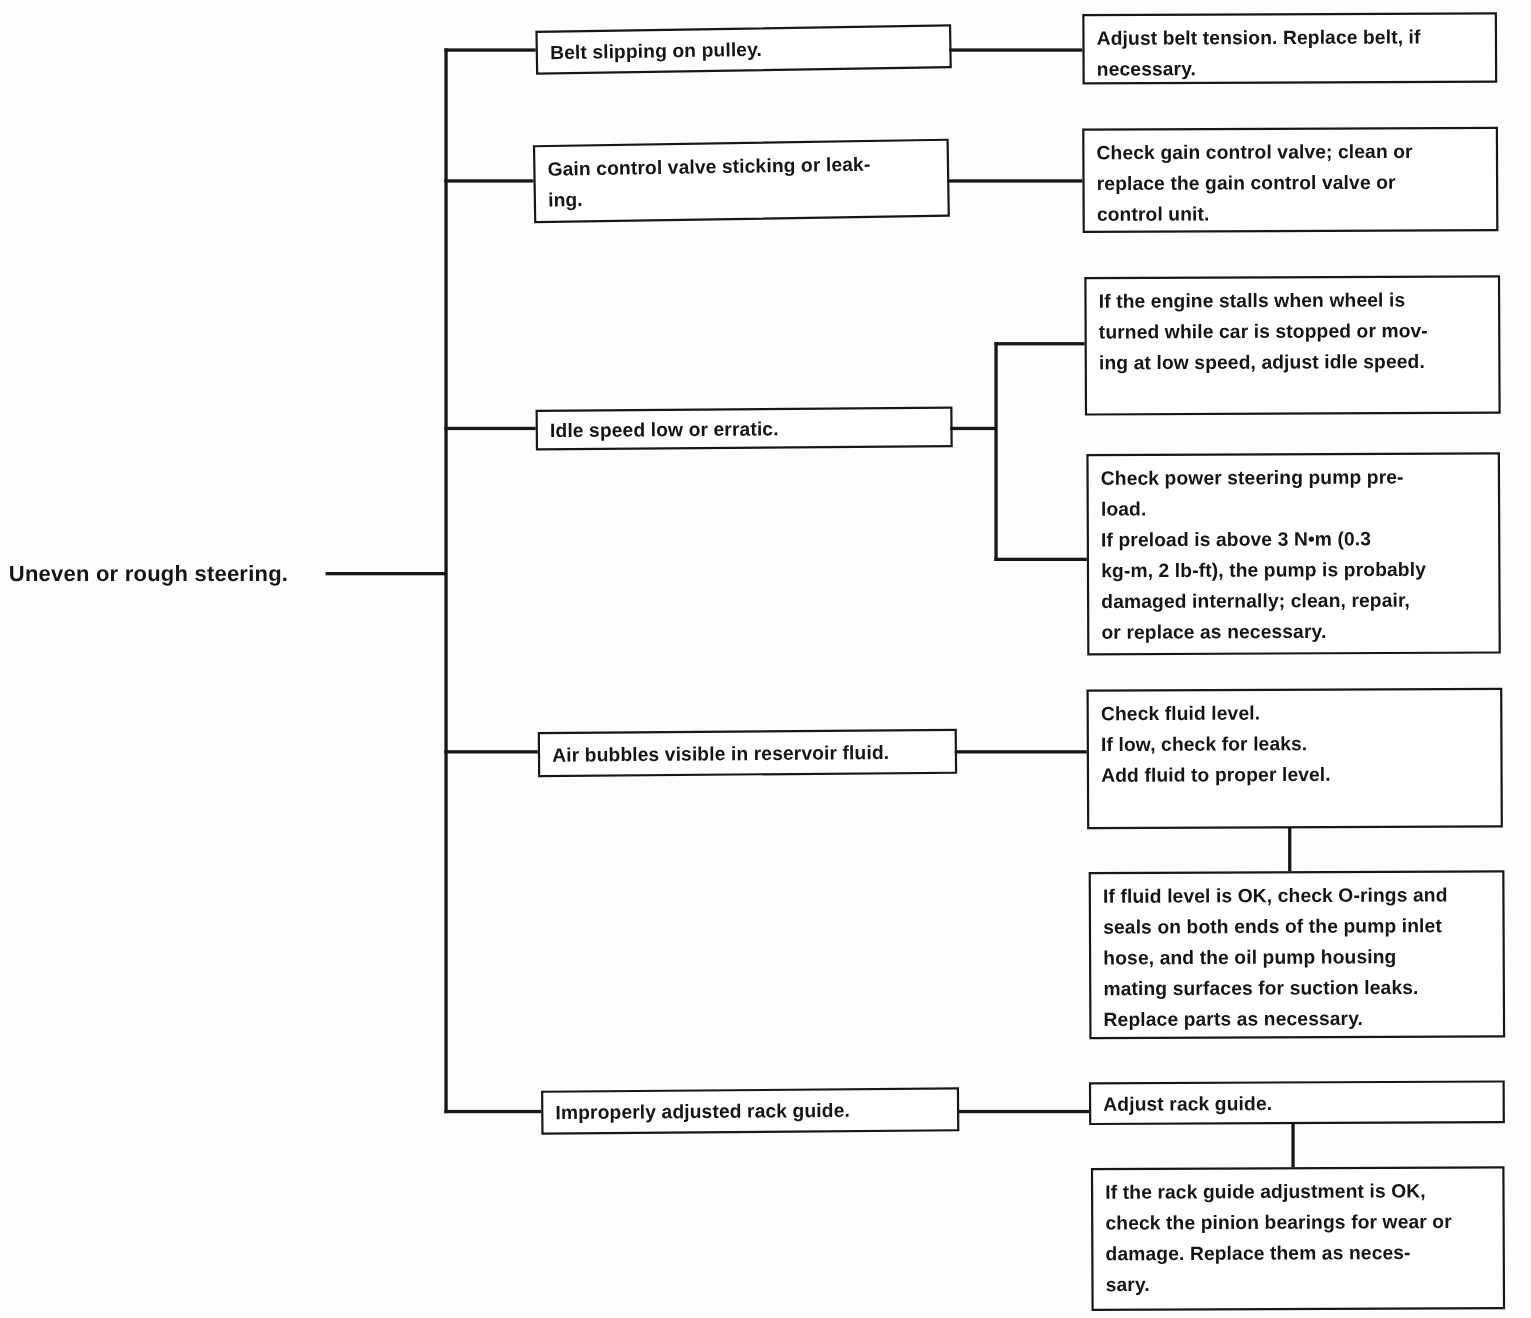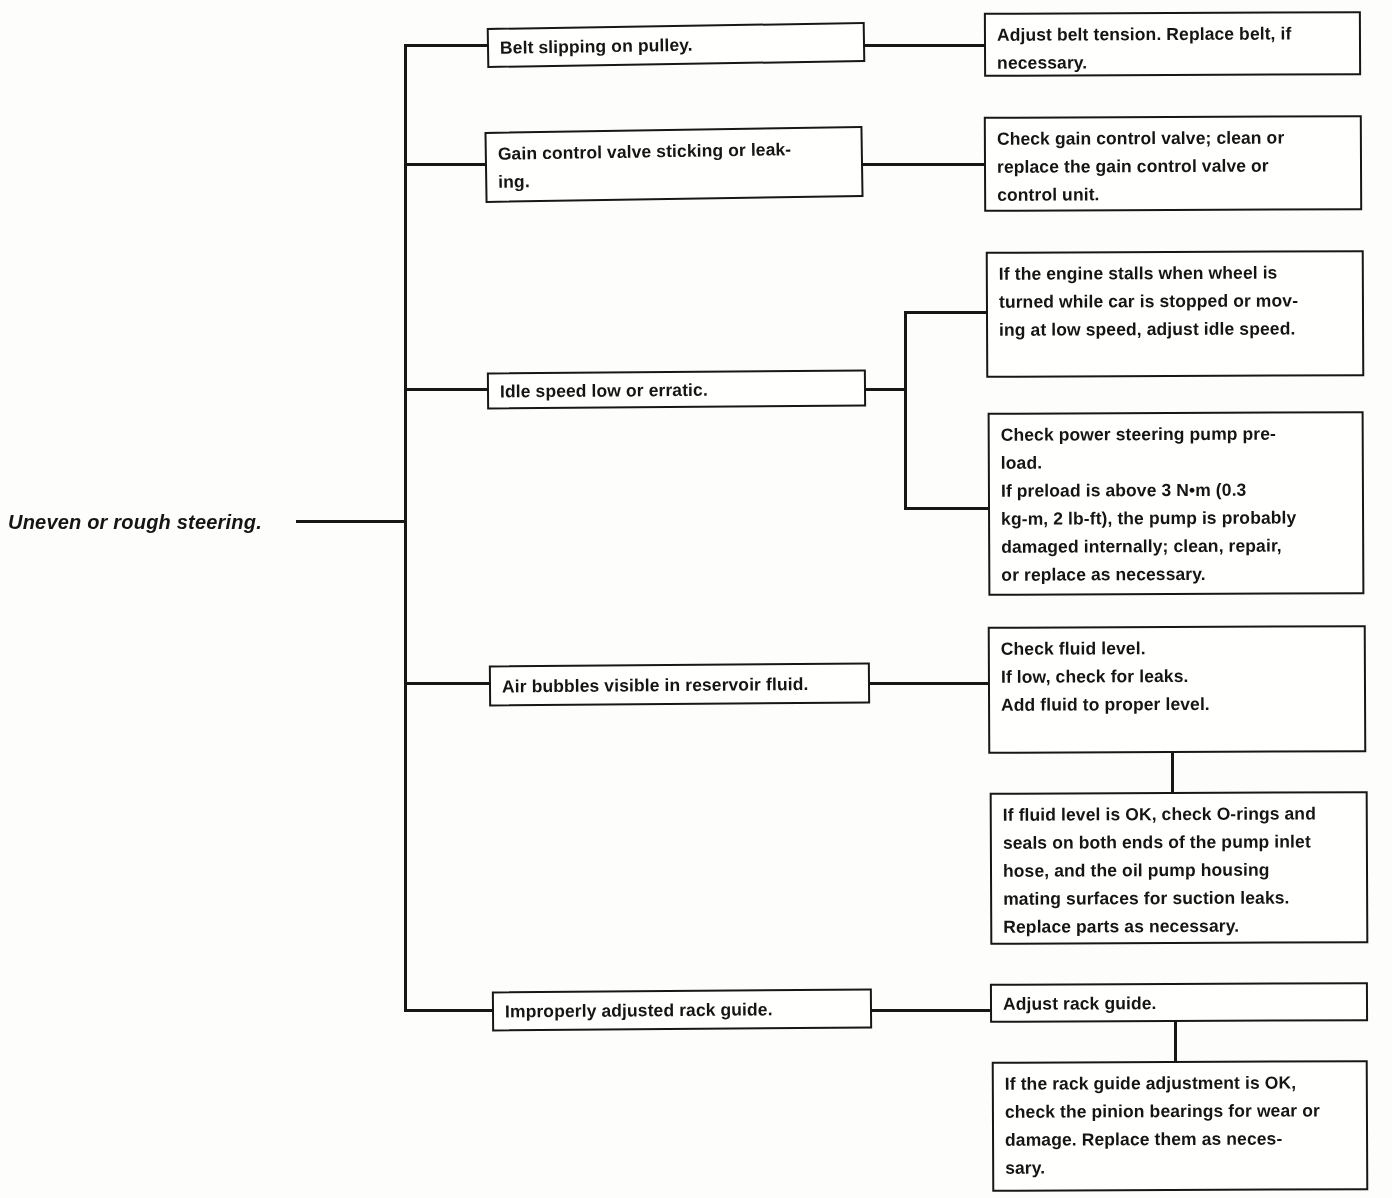--- a/index.html
+++ b/index.html
@@ -12,21 +12,21 @@
     position:absolute;box-sizing:border-box;border:2px solid #171717;background:#fffffe;
     font-size:17.5px;line-height:28px;white-space:pre;overflow:hidden;
     padding:6px 11px;letter-spacing:0.1px;
   }
   .center{display:flex;align-items:center;padding-top:0;padding-bottom:0;}
   .hline,.vline{position:absolute;background:#171717;}
   .hline{height:3px;}
   .vline{width:3px;}
   .root-label{
     position:absolute;left:8px;top:509px;font-size:20px;line-height:26px;
-    letter-spacing:0.2px;white-space:nowrap;font-style:italic;
+    letter-spacing:0.2px;white-space:nowrap;
   }
   .t1{transform:rotate(-0.9deg);}
   .t2{transform:rotate(-0.45deg);}
   .t3{transform:rotate(-0.25deg);}
 </style>
 </head>
 <body>
 
 <div class="canvas">
 

